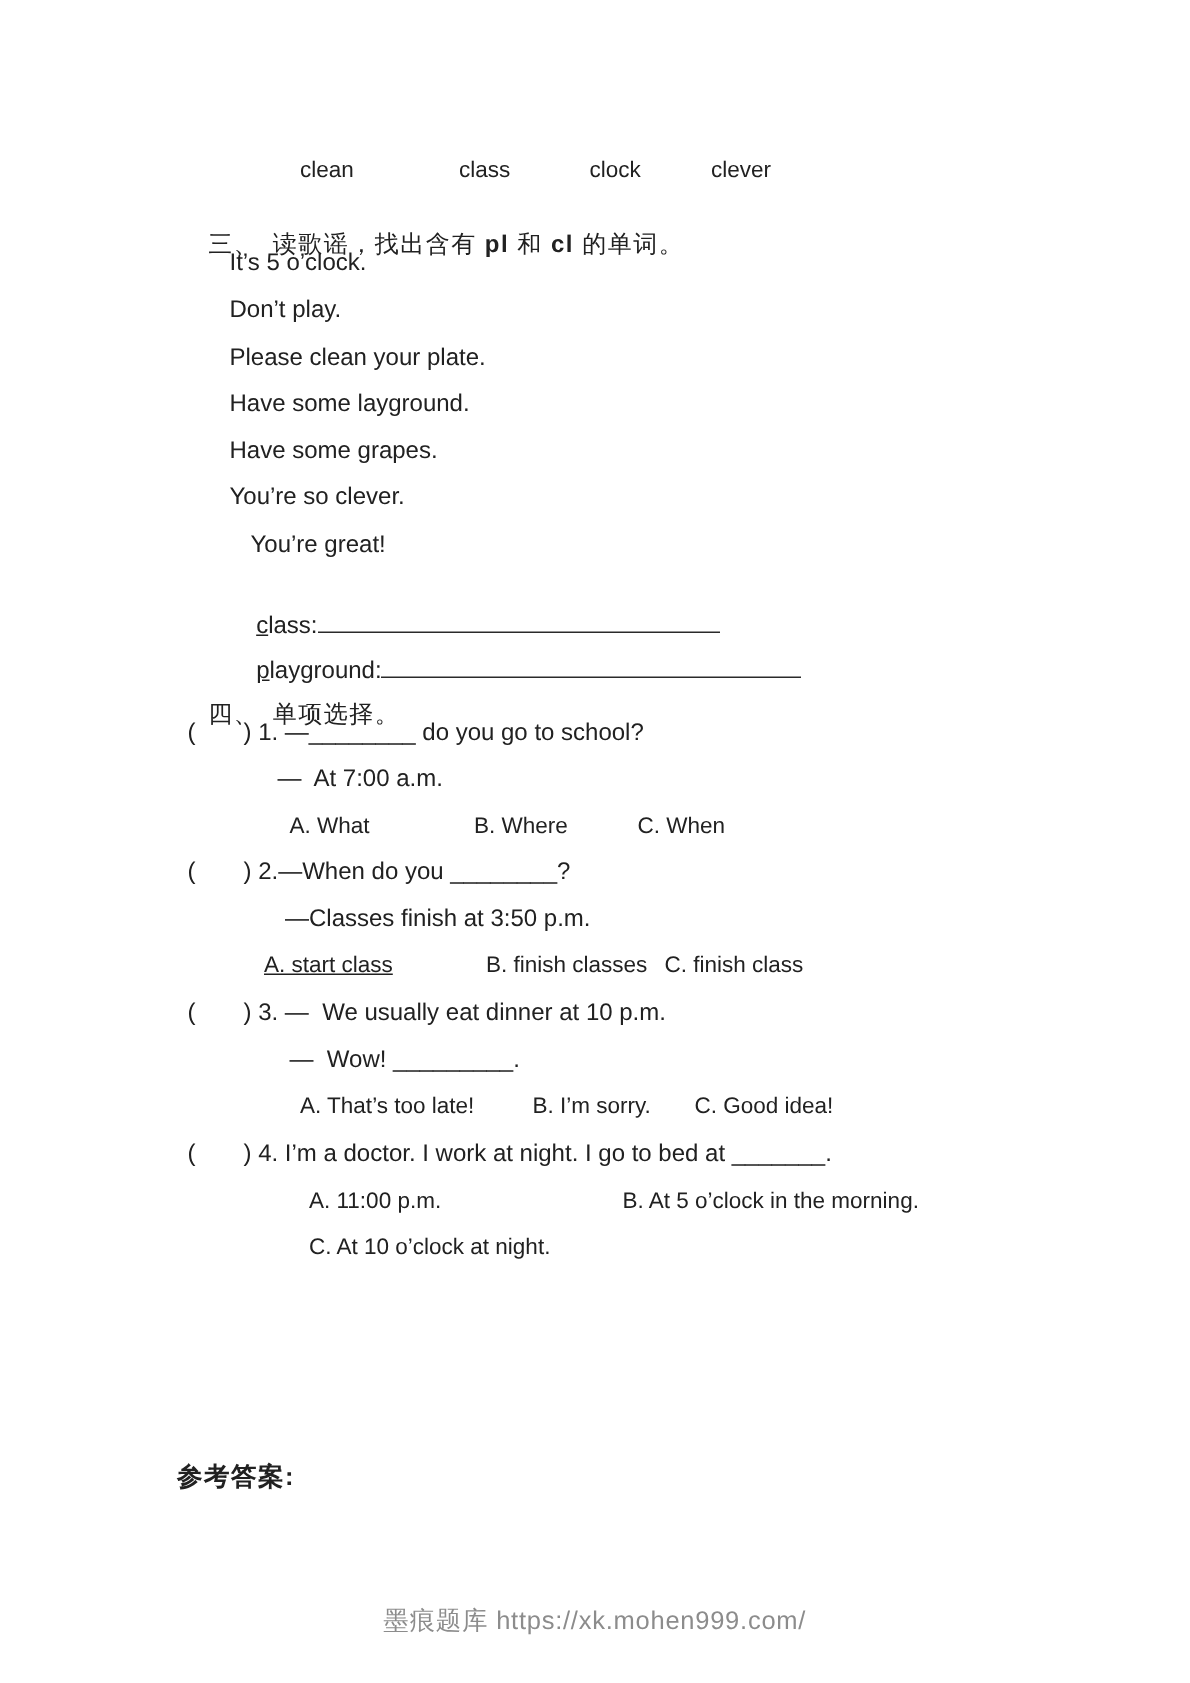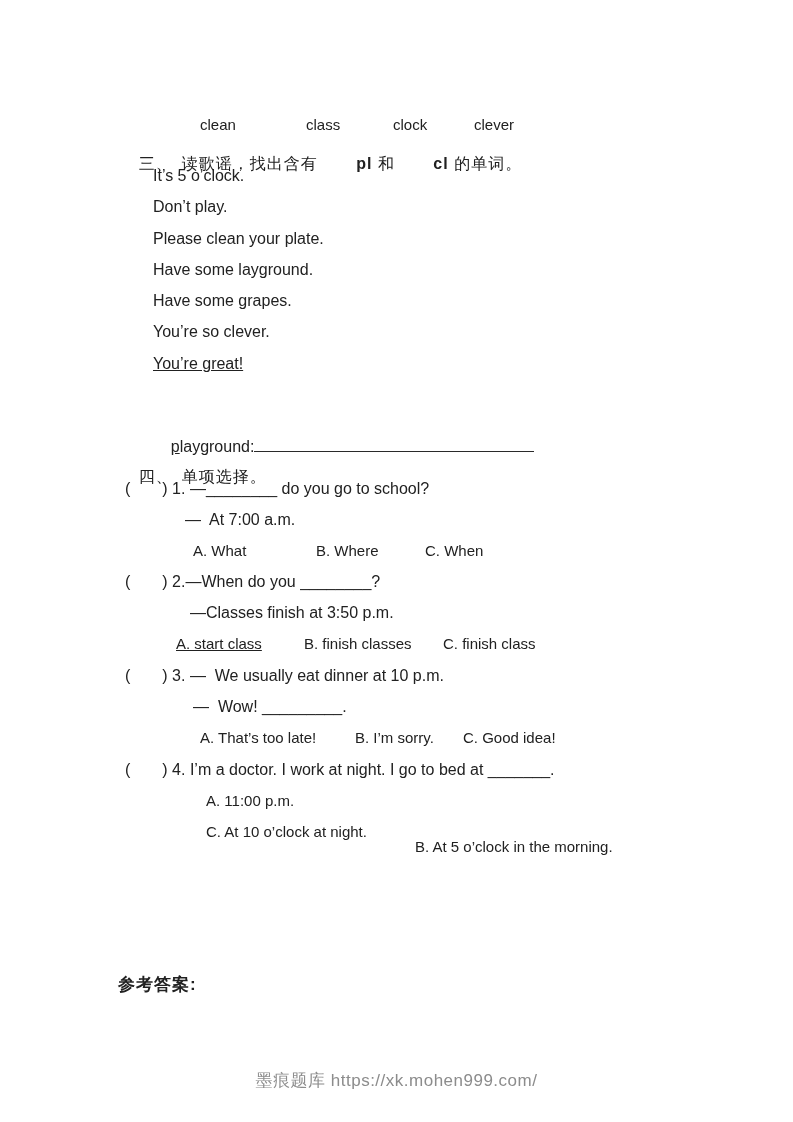--- a/index.html
+++ b/index.html
@@ -22,21 +22,21 @@
     font-size: 16px;
     line-height: 20px;
     color: #212121;
   }
   .cjk {
     font-size: 16px;
     line-height: 22px;
     letter-spacing: 1px;
   }
   .cjk-num { margin-right: 9px; }
-  .b { font-weight: bold; margin-left: 33px; }
+  .b { font-weight: bold; }
   .word { position: absolute; top: 0; }
   .opt { position: absolute; top: 0; white-space: pre; }
   .row { position: absolute; left: 0; width: 100%; height: 20px; font-size: 15px; line-height: 20px; }
   .ul-first { text-decoration: underline; }
   .blank {
     display: inline-block;
     height: 15px;
     border-bottom: 1.5px solid #2a2a2a;
     vertical-align: baseline;
   }
@@ -55,75 +55,78 @@
     font-size: 17px;
     color: #8c8c8c;
     letter-spacing: 0.5px;
   }
 </style>
 </head>
 <body>
 
 <div class="page">
 
-  <div class="row" style="top:104px;margin-top:11px;">
+  <div class="row" style="top:104px;">
     <span class="word" style="left:200px;">clean</span>
     <span class="word" style="left:306px;">class</span>
     <span class="word" style="left:393px;">clock</span>
     <span class="word" style="left:474px;">clever</span>
   </div>
 
   <div class="line cjk" style="top:131px;left:117px;">
     <span class="cjk-num">三、</span><span>读歌谣，找出含有 </span><span class="b">pl</span><span> 和 </span><span class="b">cl</span><span> 的单词。</span>
   </div>
 
   <div class="line" style="top:166px;left:153px;">It’s 5 o’clock.</div>
   <div class="line" style="top:197px;left:153px;">Don’t play.</div>
   <div class="line" style="top:229px;left:153px;">Please clean your plate.</div>
   <div class="line" style="top:260px;left:153px;">Have some layground.</div>
   <div class="line" style="top:291px;left:153px;">Have some grapes.</div>
   <div class="line" style="top:322px;left:153px;">You’re so clever.</div>
-  <div class="line" style="top:354px;left:153px;text-decoration:underline;">You’re great!</div>
+  <div class="line" style="top:354px;left:167px;">You’re great!</div>
 
+  <div class="line" style="top:386px;left:153px;">
+    <span><span class="ul-first">c</span><span>lass:</span></span><span class="blank blank-class"></span>
+  </div>
   <div class="line cjk" style="top:444px;left:117px;">
     <span class="cjk-num">四、</span><span>单项选择。</span>
   </div>
 
   <div class="line" style="top:416px;left:153px;">
     <span><span class="ul-first">p</span><span>layground:</span></span><span class="blank blank-playground"></span>
   </div>
 
   <div class="line" style="top:479px;left:125px;">(　　) 1. —________ do you go to school?</div>
   <div class="line" style="top:510px;left:185px;">—  At 7:00 a.m.</div>
   <div class="row" style="top:541px;padding-left:40px;">
     <span class="opt" style="left:193px;">A. What</span>
     <span class="opt" style="left:316px;">B. Where</span>
     <span class="opt" style="left:425px;">C. When</span>
   </div>
 
   <div class="line" style="top:572px;left:125px;">(　　) 2.—When do you ________?</div>
   <div class="line" style="top:603px;left:190px;">—Classes finish at 3:50 p.m.</div>
   <div class="row" style="top:634px;">
     <span class="opt" style="left:176px;text-decoration:underline;">A. start class</span>
-    <span class="opt" style="left:304px;text-align:right;">B. finish classes</span>
+    <span class="opt" style="left:324px;text-align:right;">B. finish classes</span>
     <span class="opt" style="left:443px;">C. finish class</span>
   </div>
 
   <div class="line" style="top:666px;left:125px;text-align:right;">(　　) 3. —  We usually eat dinner at 10 p.m.</div>
   <div class="line" style="top:697px;left:193px;">—  Wow! _________.</div>
   <div class="row" style="top:728px;">
     <span class="opt" style="left:200px;">A. That’s too late!</span>
     <span class="opt" style="left:355px;">B. I’m sorry.</span>
     <span class="opt" style="left:463px;">C. Good idea!</span>
   </div>
 
   <div class="line" style="top:760px;left:125px;">(　　) 4. I’m a doctor. I work at night. I go to bed at _______.</div>
   <div class="row" style="top:791px;">
     <span class="opt" style="left:206px;">A. 11:00 p.m.</span>
-    <span class="opt" style="left:415px;margin-top:46px;">B. At 5 o’clock in the morning.</span>
+    <span class="opt" style="left:415px;">B. At 5 o’clock in the morning.</span>
   </div>
   <div class="row" style="top:822px;">
     <span class="opt" style="left:206px;">C. At 10 o’clock at night.</span>
   </div>
 
   <div class="line answers-heading" style="top:975px;left:118px;">参考答案:</div>
 
   <div class="footer" style="top:1069px;">墨痕题库 https://xk.mohen999.com/</div>
 
 </div>

